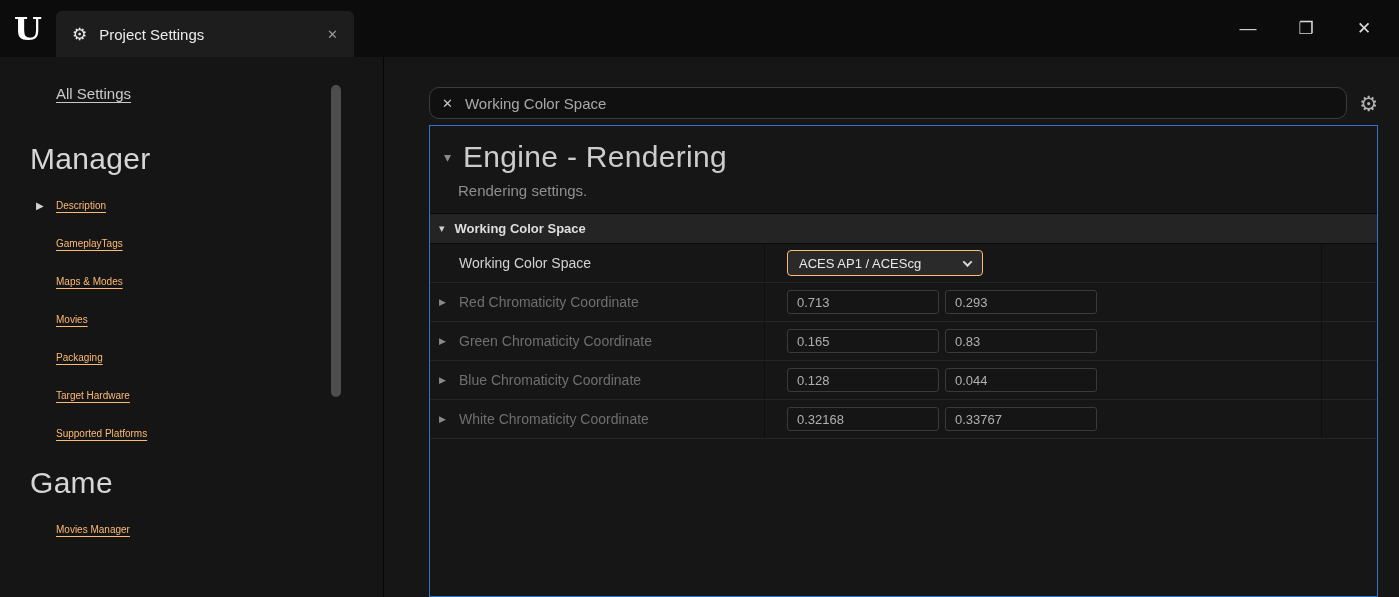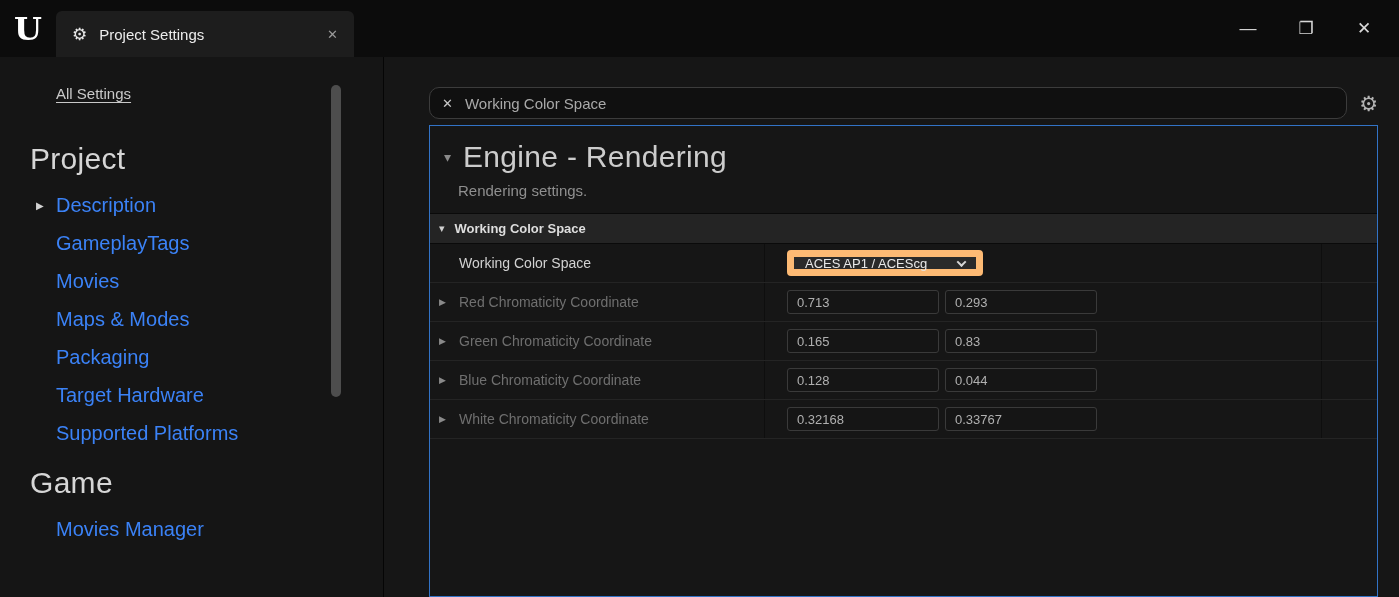--- a/index.html
+++ b/index.html
@@ -49,21 +49,21 @@
   .side-heading {
     font-size:30px; font-weight:normal; color:#d6d6d6;
     margin:14px 0 10px -26px; letter-spacing:0.3px;
   }
   .side-list { list-style:none; }
   .side-list li { height:38px; display:flex; align-items:center; position:relative; }
   .side-list .arrow {
     position:absolute; left:-20px; font-size:10px; color:#d2d2d2;
   }
   .side-link {
-    color:#3b82f6; font-size:20px; text-underline-offset:3px;
+    color:#fdba74; font-size:10px; text-decoration:underline; text-underline-offset:3px;
     cursor:pointer;
   }
   .side-scrollbar {
     position:absolute; top:28px; right:42px; width:10px; height:312px;
     background:#4d4d4d; border-radius:5px;
   }
 
   
   .content {
     flex:1; background:#161616; display:flex; flex-direction:column;
@@ -109,21 +109,21 @@
   }
   .expander { width:10px; font-size:9px; color:#8a8a8a; cursor:pointer; }
   .expander.spacer { visibility:hidden; }
   .row-label { font-size:14px; color:#6f6f6f; }
   .row-label.bright { color:#d2d2d2; }
   .cell-value { flex:1; display:flex; align-items:center; gap:6px; padding-left:22px; }
   .cell-extra { width:56px; border-left:1px solid #0e0e0e; }
 
   .dropdown {
     width:196px; height:26px; background:#2a2a2a;
-    border:7px solid #fdba74; border-radius:4px;
+    border:1px solid #fdba74; border-radius:4px;
     display:flex; align-items:center; justify-content:space-between;
     padding:0 11px; cursor:pointer;
   }
   .dropdown-value { color:#e8e8e8; font-size:13px; }
   .chevron {
     width:7px; height:7px; border-right:2px solid #d6d6d6; border-bottom:2px solid #d6d6d6;
     transform:rotate(45deg) translate(-1px,-1px);
   }
 
   .num-input {
@@ -150,34 +150,34 @@
       <div class="win-btn">❐</div>
       <div class="win-btn">✕</div>
     </div>
   </div>
 
   <div class="app-body">
 
     <aside class="sidebar">
       <a class="all-settings-link">All Settings</a>
 
-      <h2 class="side-heading">Project</h2>
+      <h2 class="side-heading">Manager</h2>
       <ul class="side-list">
         <li>
           <span class="arrow">▶</span>
           <a class="side-link">Description</a>
         </li>
         <li>
           <a class="side-link">GameplayTags</a>
         </li>
         <li>
+          <a class="side-link">Maps &amp; Modes</a>
+        </li>
+        <li>
           <a class="side-link">Movies</a>
-        </li>
-        <li>
-          <a class="side-link">Maps &amp; Modes</a>
         </li>
         <li>
           <a class="side-link">Packaging</a>
         </li>
         <li>
           <a class="side-link">Target Hardware</a>
         </li>
         <li>
           <a class="side-link">Supported Platforms</a>
         </li>

